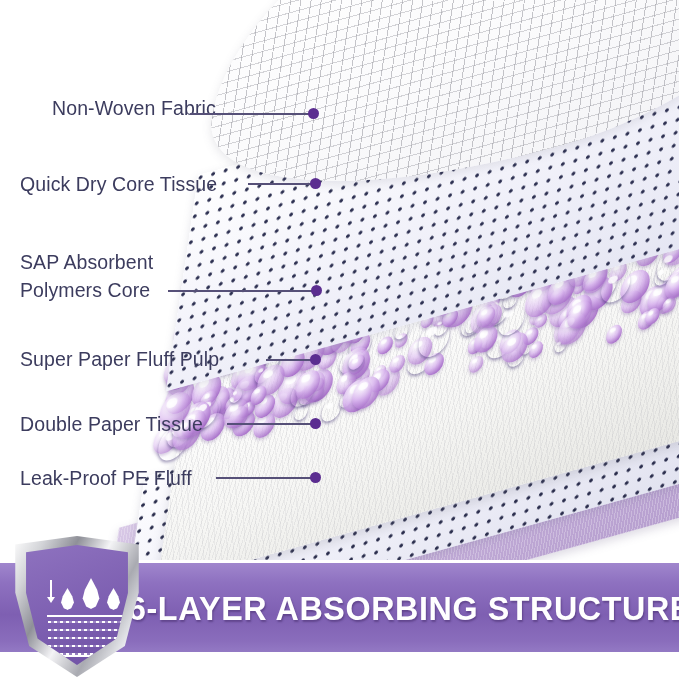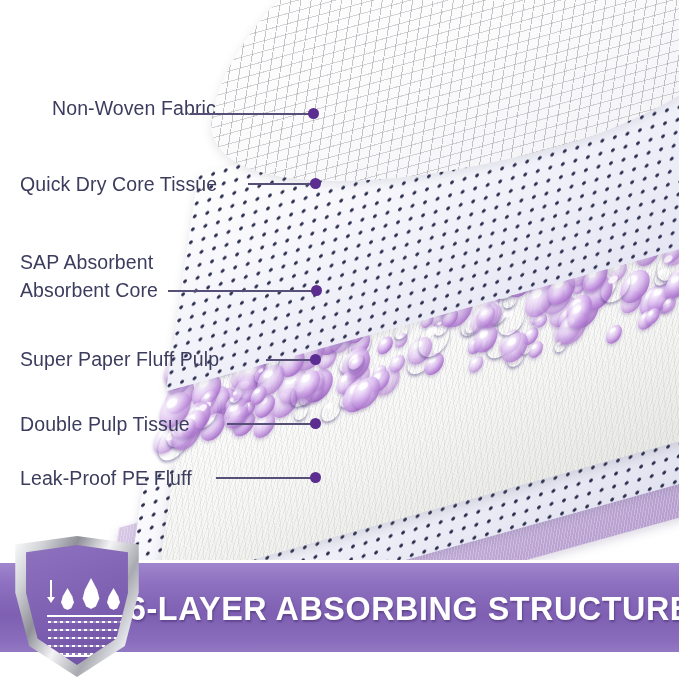--- a/index.html
+++ b/index.html
@@ -471,27 +471,27 @@
   </div>
 
   <div id="labels">
       <div class="label" style="left: 20px; top: 96px; margin-left: 32px;">Non-Woven Fabric</div>
       <div class="lead" style="left: 190px; top: 113px; width: 120px;"></div>
       <div class="dot" style="left: 308px; top: 108px;"></div>
       <div class="label" style="left: 20px; top: 172px;">Quick Dry Core Tissue</div>
       <div class="lead" style="left: 248px; top: 183px; width: 64px;"></div>
       <div class="dot" style="left: 310px; top: 178px;"></div>
       <div class="label" style="left: 20px; top: 250px;">SAP Absorbent</div>
-      <div class="label" style="left: 20px; top: 278px;">Absorbent Core</div>
+      <div class="label" style="left: 20px; top: 278px;">Polymers Core</div>
       <div class="lead" style="left: 168px; top: 290px; width: 145px;"></div>
       <div class="dot" style="left: 311px; top: 285px;"></div>
       <div class="label" style="left: 20px; top: 347px;">Super Paper Fluff Pulp</div>
       <div class="lead" style="left: 266px; top: 359px; width: 46px;"></div>
       <div class="dot" style="left: 310px; top: 354px;"></div>
-      <div class="label" style="left: 20px; top: 412px;">Double Pulp Tissue</div>
+      <div class="label" style="left: 20px; top: 412px;">Double Paper Tissue</div>
       <div class="lead" style="left: 227px; top: 423px; width: 85px;"></div>
       <div class="dot" style="left: 310px; top: 418px;"></div>
       <div class="label" style="left: 20px; top: 466px;">Leak-Proof PE Fluff</div>
       <div class="lead" style="left: 216px; top: 477px; width: 96px;"></div>
       <div class="dot" style="left: 310px; top: 472px;"></div>
     </div>
 
   <div class="banner"></div>
 
   <div class="banner-text">6-LAYER ABSORBING STRUCTURE</div>

